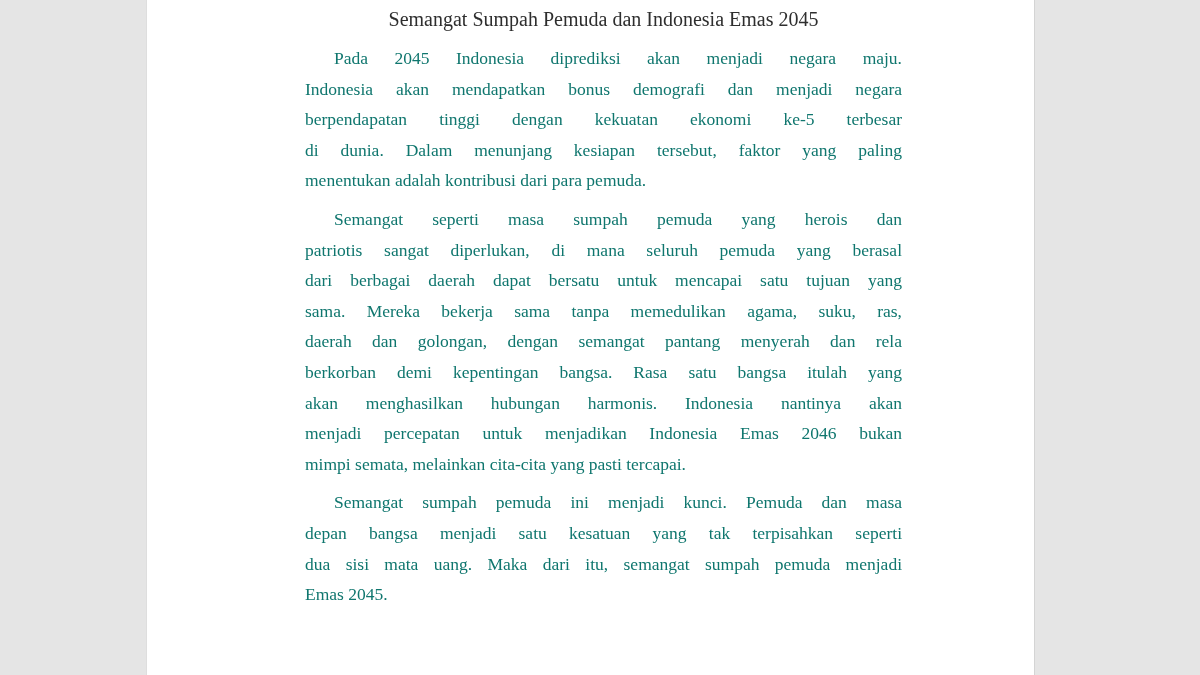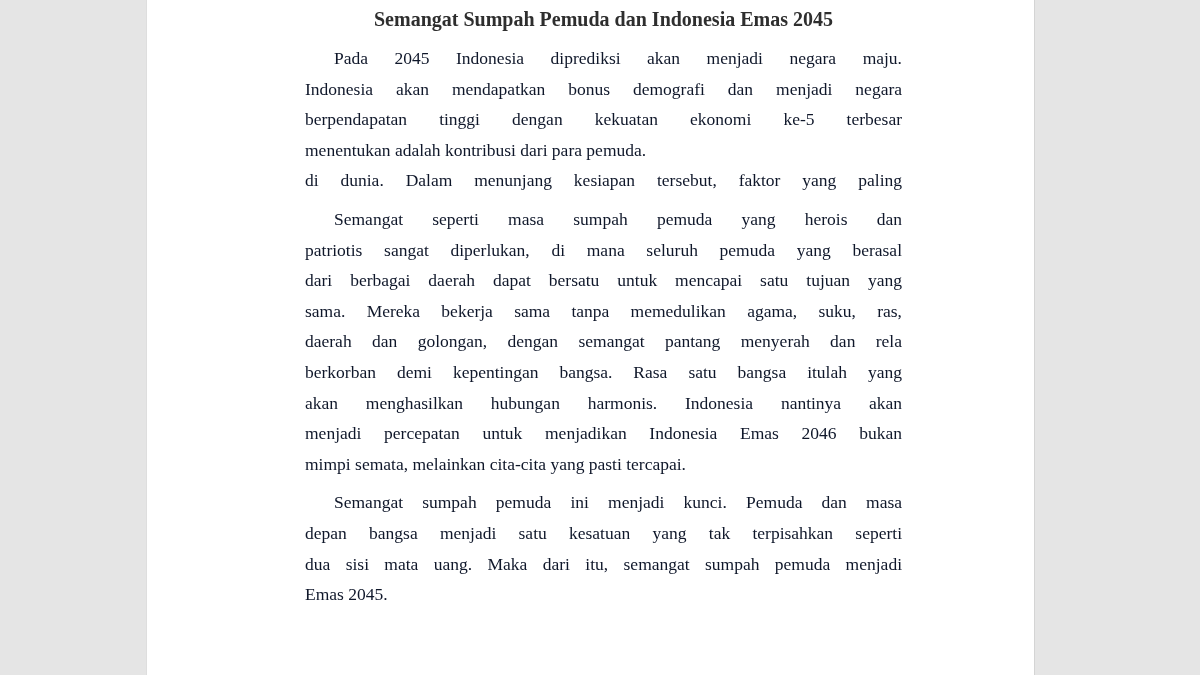--- a/index.html
+++ b/index.html
@@ -38,35 +38,35 @@
   .content {
     position: absolute;
     left: 158px;
     top: 5px;
     width: 597px;
   }
 
   .doc-title {
     font-size: 20px;
     line-height: 28px;
-    font-weight: 700;
+    font-weight: 400;
     text-align: center;
     color: #2e2e2e;
     margin: 0 0 10px 0;
   }
 
   .paragraph {
     margin: 0 0 8px 0;
   }
   .paragraph:last-child { margin-bottom: 6px; }
 
   .line {
     font-size: 17.5px;
     line-height: 30.6px;
-    color: #0f172a;
+    color: #0f766e;
     text-align: justify;
     text-align-last: justify;
     white-space: normal;
   }
   .line.para-first { text-indent: 29px; }
   .line.para-last  { text-align-last: left; }
 </style>
 </head>
 <body>
 
@@ -75,22 +75,22 @@
 
 <div class="paper">
   <div class="content">
 
     <h1 class="doc-title">Semangat Sumpah Pemuda dan Indonesia Emas 2045</h1>
 
     <div class="paragraph">
       <div class="line para-first">Pada 2045 Indonesia diprediksi akan menjadi negara maju.</div>
       <div class="line">Indonesia akan mendapatkan bonus demografi dan menjadi negara</div>
       <div class="line">berpendapatan tinggi dengan kekuatan ekonomi ke-5 terbesar</div>
+      <div class="line">di dunia. Dalam menunjang kesiapan tersebut, faktor yang paling</div>
       <div class="line para-last">menentukan adalah kontribusi dari para pemuda.</div>
-      <div class="line">di dunia. Dalam menunjang kesiapan tersebut, faktor yang paling</div>
     </div>
 
     <div class="paragraph">
       <div class="line para-first">Semangat seperti masa sumpah pemuda yang herois dan</div>
       <div class="line">patriotis sangat diperlukan, di mana seluruh pemuda yang berasal</div>
       <div class="line">dari berbagai daerah dapat bersatu untuk mencapai satu tujuan yang</div>
       <div class="line">sama. Mereka bekerja sama tanpa memedulikan agama, suku, ras,</div>
       <div class="line">daerah dan golongan, dengan semangat pantang menyerah dan rela</div>
       <div class="line">berkorban demi kepentingan bangsa. Rasa satu bangsa itulah yang</div>
       <div class="line">akan menghasilkan hubungan harmonis. Indonesia nantinya akan</div>

